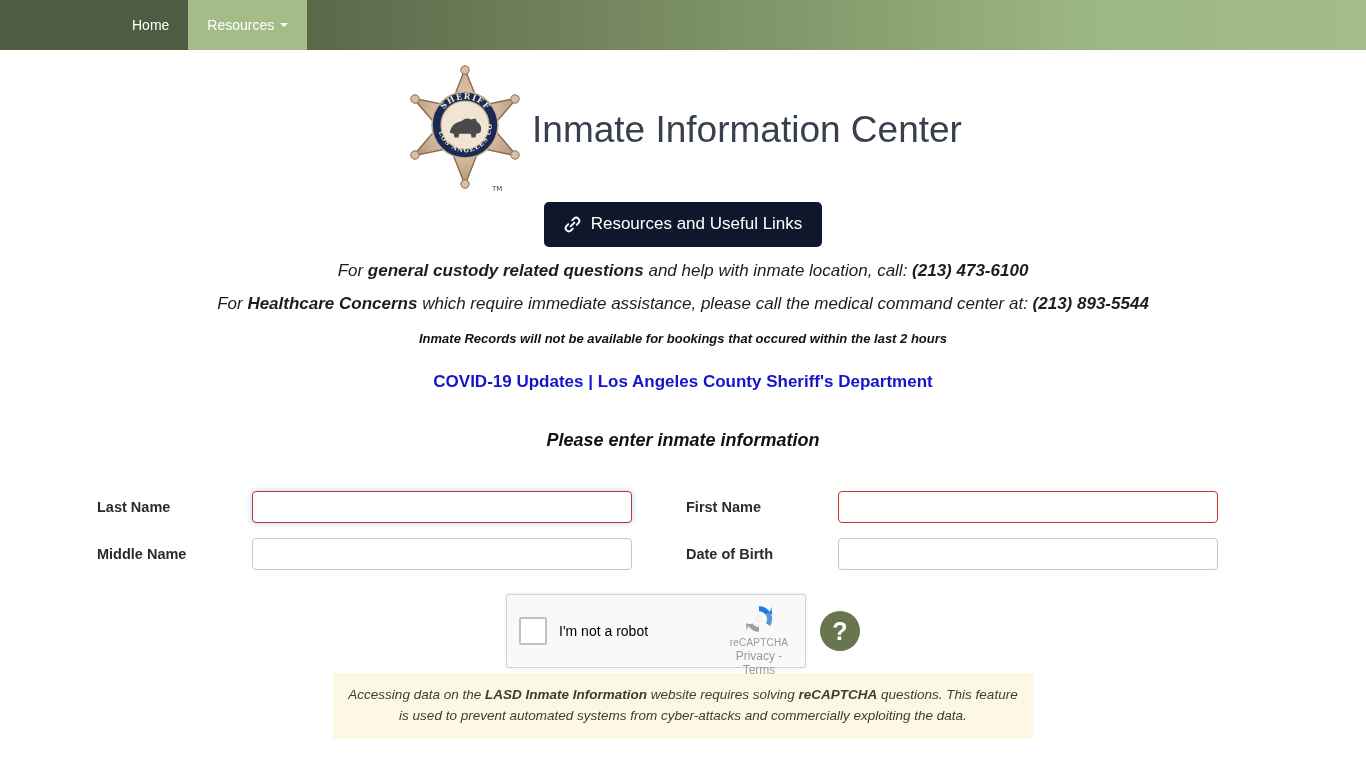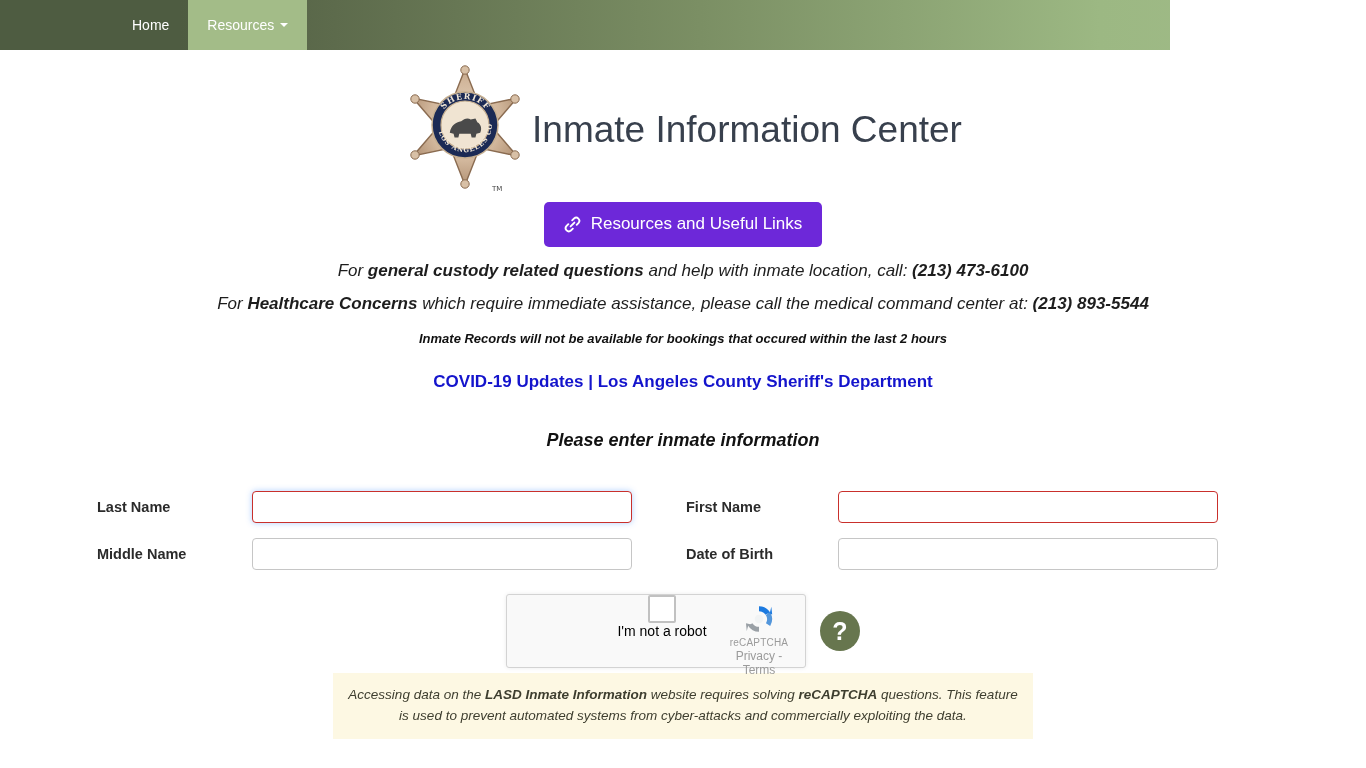--- a/index.html
+++ b/index.html
@@ -7,21 +7,21 @@
     margin: 0; padding: 0;
     width: 1366px; height: 768px;
     background: #ffffff;
     font-family: "Liberation Sans", sans-serif;
     overflow: hidden;
   }
 
   
   .navbar {
     position: relative;
-    width: 1170px;
+    width: 1366px;
     height: 50px;
     background: linear-gradient(to right,
         #4e5c41 0px, #4e5c41 180px,
         #5d6b4c 335px, #7b8f64 700px,
         #9cb883 1100px, #a2bc8a 1366px);
     display: flex;
     align-items: flex-start;
   }
   .nav-spacer { width: 113px; flex: none; }
   .nav-item {
@@ -72,21 +72,21 @@
     margin-left: 6px;
     white-space: nowrap;
   }
 
   
   .res-btn-wrap { text-align: center; margin-top: 8px; }
   .btn-resources {
     display: inline-flex;
     align-items: center;
     gap: 10px;
-    background: #6d28d9;
+    background: #0f172a;
     color: #ffffff;
     border: none;
     border-radius: 5px;
     padding: 12px 20px 13px 20px;
     font-size: 17px;
     font-family: "Liberation Sans", sans-serif;
     cursor: pointer;
   }
   .link-icon { display: inline-block; width: 17px; height: 17px; }
 
@@ -180,21 +180,20 @@
   }
   .recaptcha-box {
     width: 300px; height: 74px;
     border: 1px solid #d3d3d3;
     border-radius: 3px;
     background: #f9f9f9;
     display: flex;
     align-items: center;
     position: relative;
     box-shadow: 0 0 4px rgba(0,0,0,0.08);
-    flex-direction: column;
   }
   .rc-check {
     width: 28px; height: 28px;
     border: 2px solid #c1c1c1;
     border-radius: 2px;
     background: #fff;
     margin-left: 12px;
     flex: none;
     cursor: pointer;
   }

